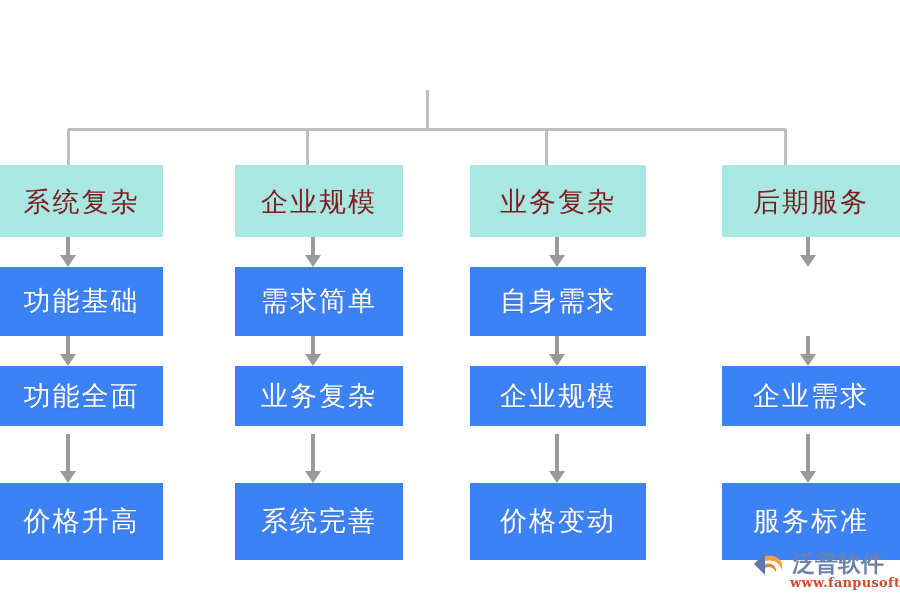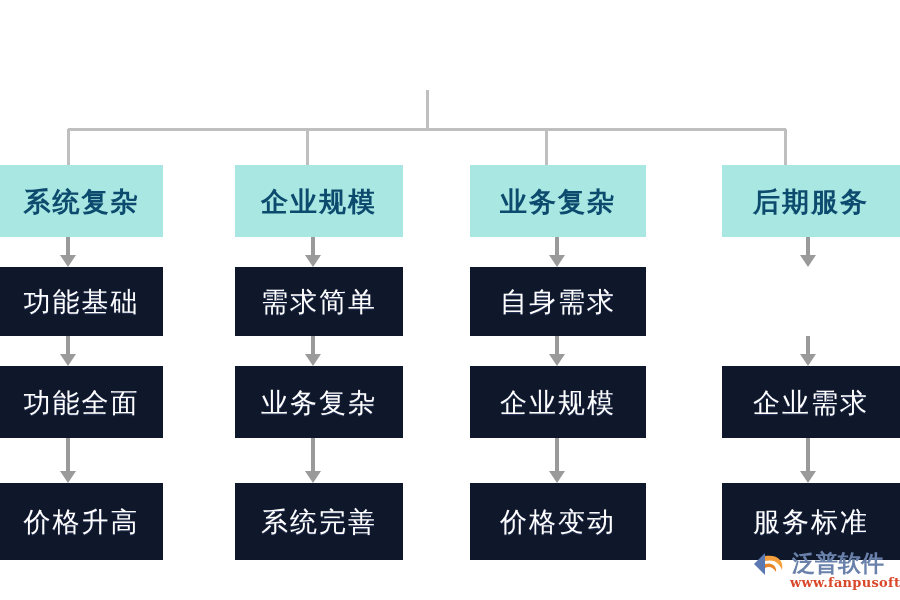--- a/index.html
+++ b/index.html
@@ -55,39 +55,40 @@
     justify-content: center;
     box-sizing: border-box;
     font-family: "DejaVu Serif", "Liberation Serif", serif;
     font-size: 27px;
     letter-spacing: 2px;
     line-height: 1;
     white-space: nowrap;
   }
   .node.head {
     background: #a9e7e2;
-    color: #0c4a6e;
-    font-weight: bold;
+    color: #7f1d1d;
+    font-weight: normal;
   }
   .node.step {
-    background: #0f172a;
+    background: #3b82f6;
     color: #ffffff;
     text-shadow: 0 1px 1px rgba(80,100,160,0.45);
+    font-family: Liberation Serif, serif;
   }
 
   
   .col1 { left: 0px;   width: 163px; }
   .col2 { left: 235px; width: 168px; }
   .col3 { left: 470px; width: 176px; }
   .col4 { left: 722px; width: 178px; }
 
   
   .row0 { top: 165px; height: 72px; }
   .row1 { top: 267px; height: 69px; }
-  .row2 { top: 366px; height: 72px; }
+  .row2 { top: 366px; height: 60px; }
   .row3 { top: 483px; height: 77px; }
 
   
   .watermark {
     position: absolute;
     left: 243px;
     top: 184px;
     width: 74px;
     height: 30px;
     opacity: 0.28;

